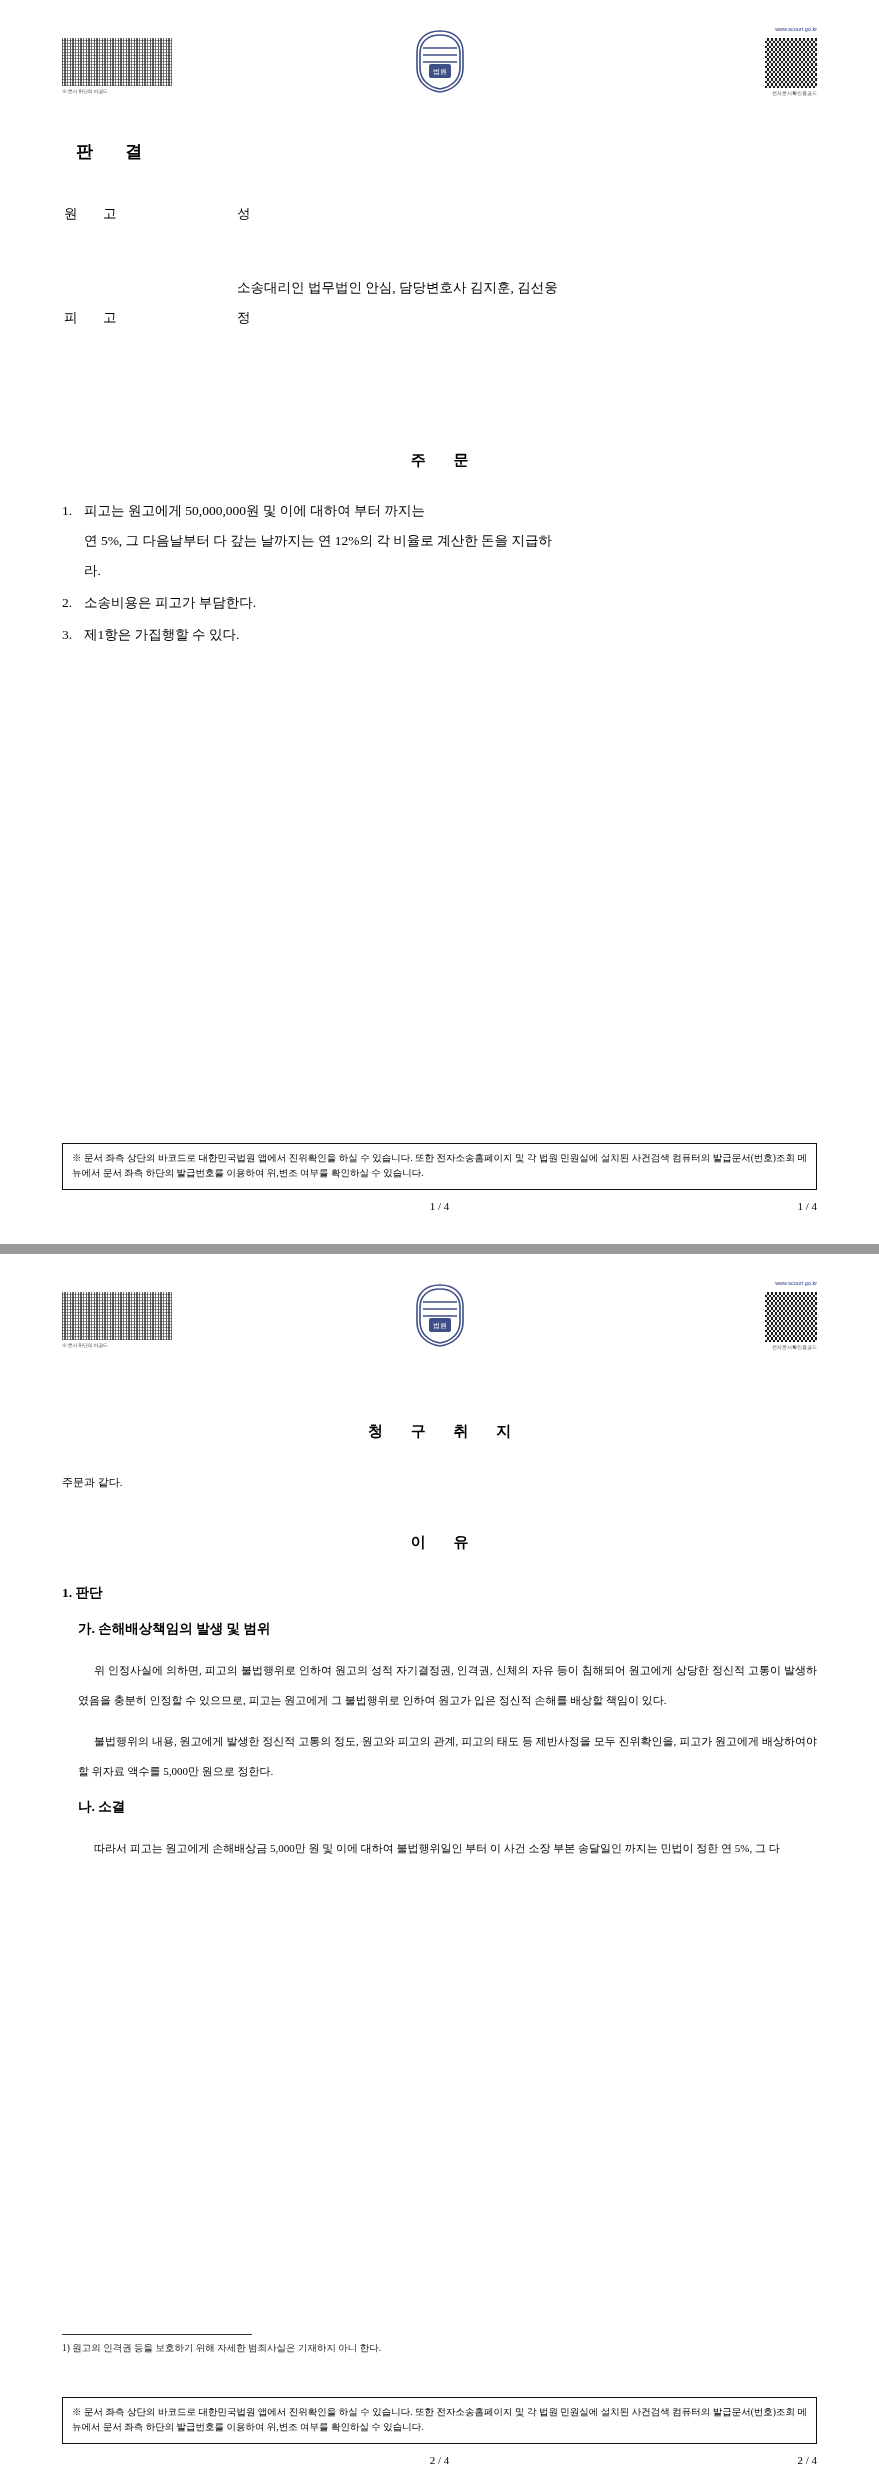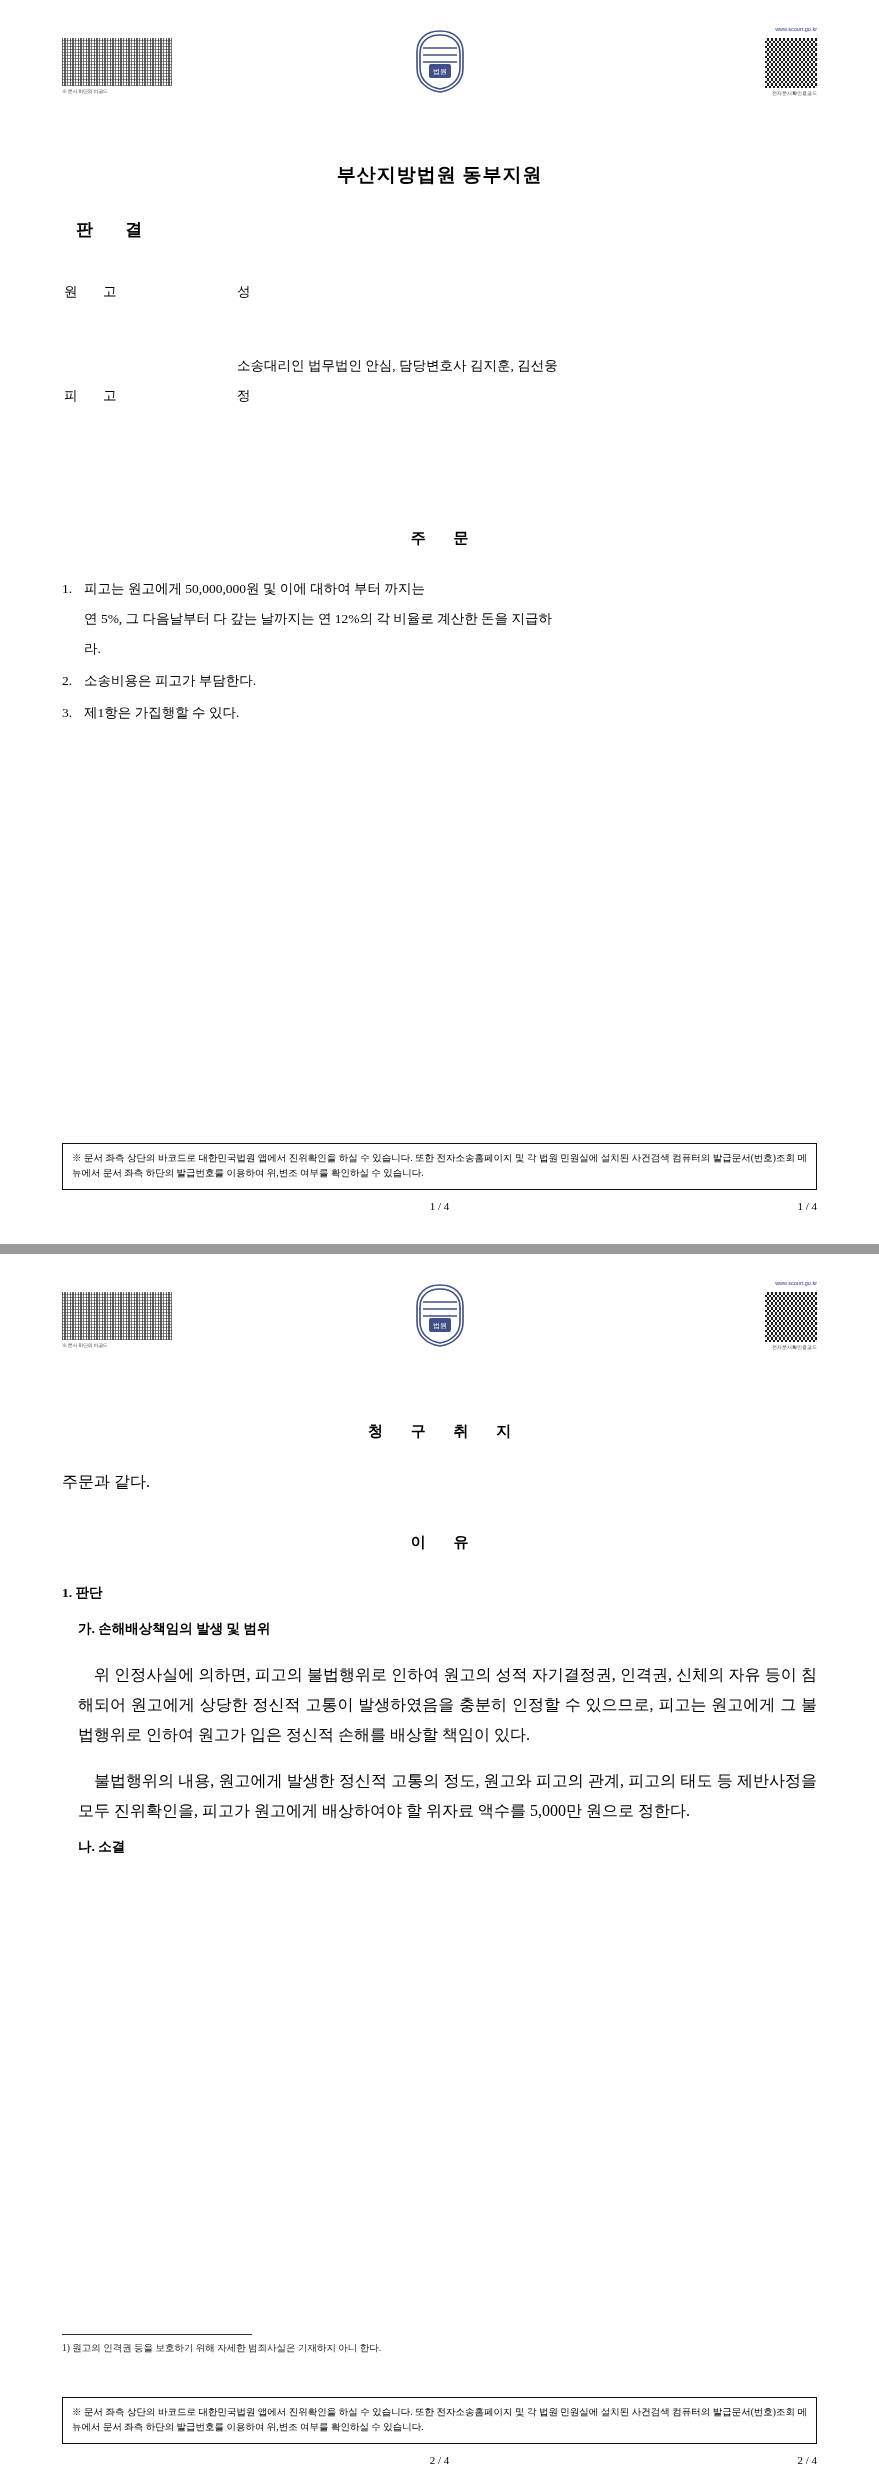--- a/index.html
+++ b/index.html
@@ -131,21 +131,21 @@
 
   .ol { font-size: 13.5px; line-height: 30px; }
   .li {
     display: flex;
     margin-bottom: 2px;
   }
   .li-num { width: 22px; flex: none; }
   .li-body { flex: 1; text-align: justify; }
 
   .para {
-    font-size: 16px;
+    font-size: 11px;
     line-height: 30px;
     text-align: justify;
     text-indent: 16px;
     margin-bottom: 0;
   }
   .para-noind { text-indent: 0; }
 
   .head-num {
     font-size: 13.5px;
     font-weight: bold;
@@ -233,21 +233,20 @@
           </g>
           <rect x="20" y="36" width="22" height="14" rx="2" fill="#3f4f87"></rect>
           <text x="31" y="46" font-size="7" fill="#ffffff" text-anchor="middle" font-family="Liberation Sans, sans-serif">법원</text>
         </svg>
 
         <div class="qr-url">www.scourt.go.kr</div>
         <div class="qr"></div>
         <div class="qr-cap">전자문서확인용코드</div>
       </div>
 
-      <div class="court-title">부산지방법원 동부지원</div>
       <div class="doc-title">판     결</div>
 
       <div class="meta">
         <div class="meta-row">
           <div class="meta-label">원     고</div>
           <div class="meta-value">성</div>
         </div>
         <div style="height:44px"></div>
         <div class="meta-row">
           <div class="meta-label"></div>
@@ -324,20 +323,23 @@
 
       <div class="head-num">1. 판단</div>
       <div class="head-ga">가. 손해배상책임의 발생 및 범위</div>
 
       <div class="sub-para">
         <p class="para">위 인정사실에 의하면, 피고의 불법행위로 인하여 원고의 성적 자기결정권, 인격권, 신체의 자유 등이 침해되어 원고에게 상당한 정신적 고통이 발생하였음을 충분히 인정할 수 있으므로, 피고는 원고에게 그 불법행위로 인하여 원고가 입은 정신적 손해를 배상할 책임이 있다.</p>
         <p class="para">불법행위의 내용, 원고에게 발생한 정신적 고통의 정도, 원고와 피고의 관계, 피고의 태도 등 제반사정을 모두 진위확인을, 피고가 원고에게 배상하여야 할 위자료 액수를 5,000만 원으로 정한다.</p>
       </div>
 
       <div class="head-ga">나. 소결</div>
+      <div class="sub-para">
+        <p class="para">따라서 피고는 원고에게 손해배상금 5,000만 원 및 이에 대하여 불법행위일인              부터 이 사건 소장 부본 송달일인              까지는 민법이 정한 연 5%, 그 다</p>
+      </div>
 
       <div class="footnote-wrap">
         <div class="footnote-rule"></div>
         <div class="footnote">1) 원고의 인격권 등을 보호하기 위해 자세한 범죄사실은 기재하지 아니 한다.</div>
       </div>
 
     </div>
 
     <div class="notice">※ 문서 좌측 상단의 바코드로 대한민국법원 앱에서 진위확인을 하실 수 있습니다. 또한 전자소송홈페이지 및 각 법원 민원실에 설치된 사건검색 컴퓨터의 발급문서(번호)조회 메뉴에서 문서 좌측 하단의 발급번호를 이용하여 위,변조 여부를 확인하실 수 있습니다.</div>
     <div class="pagenums">

